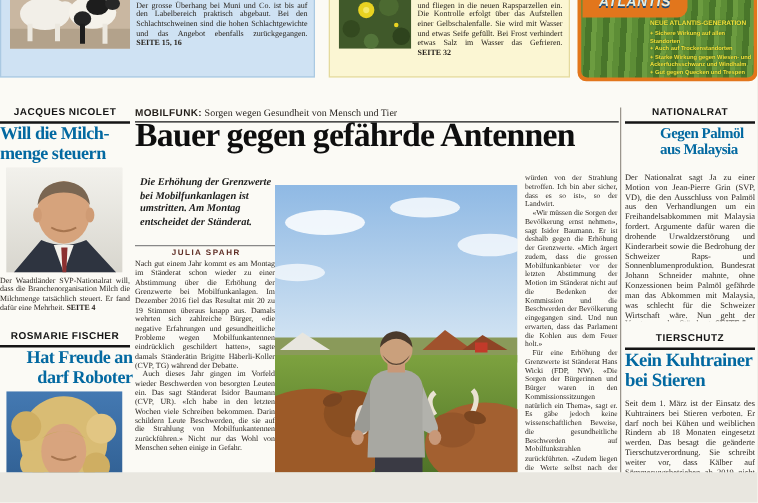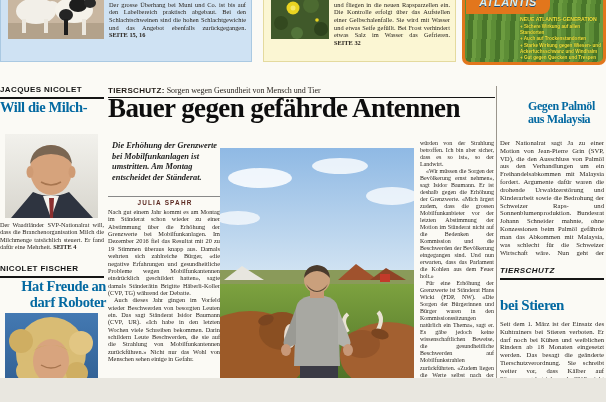--- a/index.html
+++ b/index.html
@@ -25,21 +25,21 @@
       text-align:center;letter-spacing:.5px;text-shadow:0 1px 0 #1b4f7e;}
   .ad-logo-circle{position:absolute;left:34px;top:2px;width:17px;height:17px;border-radius:50%;
       background:#1563ae;opacity:.85;}
   .ad-logo span{position:relative;}
   .ad-text{position:absolute;left:58px;top:28px;width:82px;color:#f3e23c;
       font:700 4.6px/1.35 "Liberation Sans",sans-serif;text-shadow:0 0 1px #274d12;}
   .ad-headline{font-size:5.2px;margin-bottom:1px;}
 
   
   .kicker{position:absolute;font:700 8px/1.1 "Liberation Sans",sans-serif;letter-spacing:.4px;
-          color:#151515;border-bottom:2px solid #151515;padding-bottom:2px;}
+          color:#151515;border-bottom:2px solid #151515;padding-bottom:2px;text-align:center;}
   .side-headline{position:absolute;font:700 14.5px/1.08 "Liberation Serif",serif;
           letter-spacing:-.4px;color:#0369a1;}
   .body-text{position:absolute;font-size:6.3px;line-height:1.17;text-align:justify;
           overflow:hidden;color:#241f1a;}
   .body-text p{margin:0;}
   .body-text p + p{text-indent:6px;}
 
   
   .main-kicker{position:absolute;left:108px;top:86px;width:387px;border-bottom:1.5px solid #151515;
           padding-bottom:2px;font-size:8px;}
@@ -108,20 +108,21 @@
       <div>+ Sichere Wirkung auf allen Standorten</div>
       <div>+ Auch auf Trockenstandorten</div>
       <div>+ Starke Wirkung gegen Wiesen- und Ackerfuchsschwanz und Windhalm</div>
       <div>+ Gut gegen Quecken und Trespen</div>
     </div>
   </div>
 
   <div class="kicker" style="left:0;top:86px;width:104px;">JACQUES NICOLET</div>
   <div class="side-headline" style="left:0;top:100px;width:106px;">
     <span>Will die Milch-</span><br>
+    <span>menge steuern</span>
   </div>
   <svg style="position:absolute;left:5px;top:134px;" width="93" height="84" viewBox="0 0 93 84">
     <rect width="93" height="84" fill="#e9e8e3"></rect>
     <rect width="93" height="84" fill="url(#gA)"></rect>
     <defs>
         <linearGradient id="gA" x1="0" y1="0" x2="0" y2="1">
       <stop offset="0" stop-color="#f2f1ec"></stop>
           <stop offset="1" stop-color="#d8d6ce"></stop>
     </linearGradient>
       </defs>
@@ -132,21 +133,21 @@
     <path d="M25,30 Q27,12 46,11 Q65,12 67,30 Q60,20 46,20 Q32,20 25,30 Z" fill="#7a6652"></path>
     <ellipse cx="25" cy="38" rx="3.5" ry="6" fill="#cf9b74"></ellipse>
     <ellipse cx="67" cy="38" rx="3.5" ry="6" fill="#cf9b74"></ellipse>
     <path d="M36,48 Q46,54 56,48" stroke="#a7754f" stroke-width="1.5" fill="none"></path>
   </svg>
   <div class="body-text" style="left:0;top:221px;width:104px;height:42px;">
     <p><span>Der Waadtländer SVP-Nationalrat will, dass die Branchenorganisation Milch die Milchmenge tatsächlich steuert. Er fand dafür eine Mehrheit.</span>
        <b class="page-ref">SEITE 4</b></p>
   </div>
 
-  <div class="kicker" style="left:0;top:265px;width:104px;">NICOLET FISCHER</div>
+  <div class="kicker" style="left:0;top:265px;width:104px;">ROSMARIE FISCHER</div>
   <div class="side-headline" style="left:0;top:279px;width:106px;text-align:right;">
     <span>Hat Freude an</span><br>
     <span>darf Roboter</span>
   </div>
   <svg style="position:absolute;left:5px;top:313px;" width="93" height="89" viewBox="0 0 93 89">
     <defs>
         <linearGradient id="gB" x1="0" y1="0" x2="0" y2="1">
       <stop offset="0" stop-color="#4479b2"></stop>
           <stop offset="1" stop-color="#2c5a8c"></stop>
     </linearGradient>
@@ -157,21 +158,21 @@
     <circle cx="76" cy="30" r="12" fill="#e2c683"></circle>
     <circle cx="22" cy="58" r="11" fill="#d9bc74"></circle>
     <circle cx="72" cy="60" r="11" fill="#cfae62"></circle>
     <ellipse cx="46" cy="48" rx="18" ry="22" fill="#d8a47e"></ellipse>
     <path d="M28,38 Q46,26 64,38 Q58,32 46,32 Q34,32 28,38 Z" fill="#c9a860"></path>
     <path d="M36,52 Q46,58 56,52" stroke="#a7754f" stroke-width="1.4" fill="none"></path>
     <rect y="80" width="93" height="9" fill="#3a3a3a"></rect>
   </svg>
 
   <div class="main-kicker">
-    <span class="lbl">TIERSCHUTZ:</span><span class="rest"> Sorgen wegen Gesundheit von Mensch und Tier</span>
+    <span class="lbl">MOBILFUNK:</span><span class="rest"> Sorgen wegen Gesundheit von Mensch und Tier</span>
   </div>
   <div class="main-headline">Bauer gegen gefährde Antennen</div>
   <div class="lead">Die Erhöhung der Grenzwerte bei Mobilfunkanlagen ist umstritten. Am Montag entscheidet der Ständerat.</div>
   <div class="byline">JULIA SPAHR</div>
 
   <div class="body-text" style="left:108px;top:208px;width:112px;height:194px;">
     <p>Nach gut einem Jahr kommt es am Montag im Ständerat schon wieder zu einer Abstimmung über die Erhöhung der Grenzwerte bei Mobilfunkanlagen. Im Dezember 2016 fiel das Resultat mit 20 zu 19 Stimmen überaus knapp aus. Damals wehrten sich zahlreiche Bürger, «die negative Erfahrungen und gesundheitliche Probleme wegen Mobilfunkantennen eindrücklich geschildert hatten», sagte damals Ständerätin Brigitte Häberli-Koller (CVP, TG) während der Debatte.</p>
     <p>Auch dieses Jahr gingen im Vorfeld wieder Beschwerden von besorgten Leuten ein. Das sagt Ständerat Isidor Baumann (CVP, UR). «Ich habe in den letzten Wochen viele Schreiben bekommen. Darin schildern Leute Beschwerden, die sie auf die Strahlung von Mobilfunkantennen zurückführen.» Nicht nur das Wohl von Menschen sehen einige in Gefahr.</p>
   </div>
 
@@ -226,31 +227,32 @@
   </div>
 
   <div class="body-text" style="left:420px;top:140px;width:74px;height:262px;font-size:6px;">
     <p>würden von der Strahlung betroffen. Ich bin aber sicher, dass es so ist», so der Landwirt.</p>
     <p>«Wir müssen die Sorgen der Bevölkerung ernst nehmen», sagt Isidor Baumann. Er ist deshalb gegen die Erhöhung der Grenzwerte. «Mich ärgert zudem, dass die grossen Mobilfunkanbieter vor der letzten Abstimmung der Motion im Ständerat nicht auf die Bedenken der Kommission und die Beschwerden der Bevölkerung eingegangen sind. Und nun erwarten, dass das Parlament die Kohlen aus dem Feuer holt.»</p>
     <p>Für eine Erhöhung der Grenzwerte ist Ständerat Hans Wicki (FDP, NW). «Die Sorgen der Bürgerinnen und Bürger waren in den Kommissionssitzungen natürlich ein Thema», sagt er. Es gäbe jedoch keine wissenschaftlichen Beweise, die gesundheitliche Beschwerden auf Mobilfunkstrahlen zurückführten. «Zudem liegen die Werte selbst nach der Erhöhung noch 60 Prozent unter den von der Weltgesundheitsorganisation empfohlenen Grenzwerten.» Die Digitalisierung sei ein wichtiger Schritt, um wirtschaftlich mit dem Ausland mithalten zu können.</p>
   </div>
 
   <div class="vrule"></div>
 
+  <div class="kicker" style="left:500px;top:86px;width:104px;">NATIONALRAT</div>
   <div class="side-headline" style="left:528px;top:100px;width:106px;font-size:12px;">
     <span>Gegen Palmöl</span><br>
     <span>aus Malaysia</span>
   </div>
   <div class="body-text" style="left:500px;top:139px;width:104px;height:118px;font-size:6.7px;">
     <p><span>Der Nationalrat sagt Ja zu einer Motion von Jean-Pierre Grin (SVP, VD), die den Ausschluss von Palmöl aus den Verhandlungen um ein Freihandelsabkommen mit Malaysia fordert. Argumente dafür waren die drohende Urwaldzerstörung und Kinderarbeit sowie die Bedrohung der Schweizer Raps- und Sonnenblumenproduktion. Bundesrat Johann Schneider mahnte, ohne Konzessionen beim Palmöl gefährde man das Abkommen mit Malaysia, was schlecht für die Schweizer Wirtschaft wäre. Nun geht der Vorstoss an den Ständerat.</span>
        <b class="page-ref">SEITE 5</b></p>
   </div>
 
-  <div class="kicker" style="left:500px;top:267px;width:104px;font-style:italic;">TIERSCHUTZ</div>
+  <div class="kicker" style="left:500px;top:267px;width:104px;">TIERSCHUTZ</div>
   <div class="side-headline" style="left:500px;top:281px;width:108px;font-size:15px;">
-    <br>
+    <span>Kein Kuhtrainer</span><br>
     <span>bei Stieren</span>
   </div>
   <div class="body-text" style="left:500px;top:320px;width:104px;height:82px;font-size:6.7px;">
     <p>Seit dem 1. März ist der Einsatz des Kuhtrainers bei Stieren verboten. Er darf noch bei Kühen und weiblichen Rindern ab 18 Monaten eingesetzt werden. Das besagt die geänderte Tierschutzverordnung. Sie schreibt weiter vor, dass Kälber auf Sömmerungsbetrieben ab 2019 nicht mehr angebunden werden dürfen. Über 5 Monate alte Rinder brauchen Gruppenhaltung im Freien.</p>
   </div>
 
 </div>
 
 </body></html>

